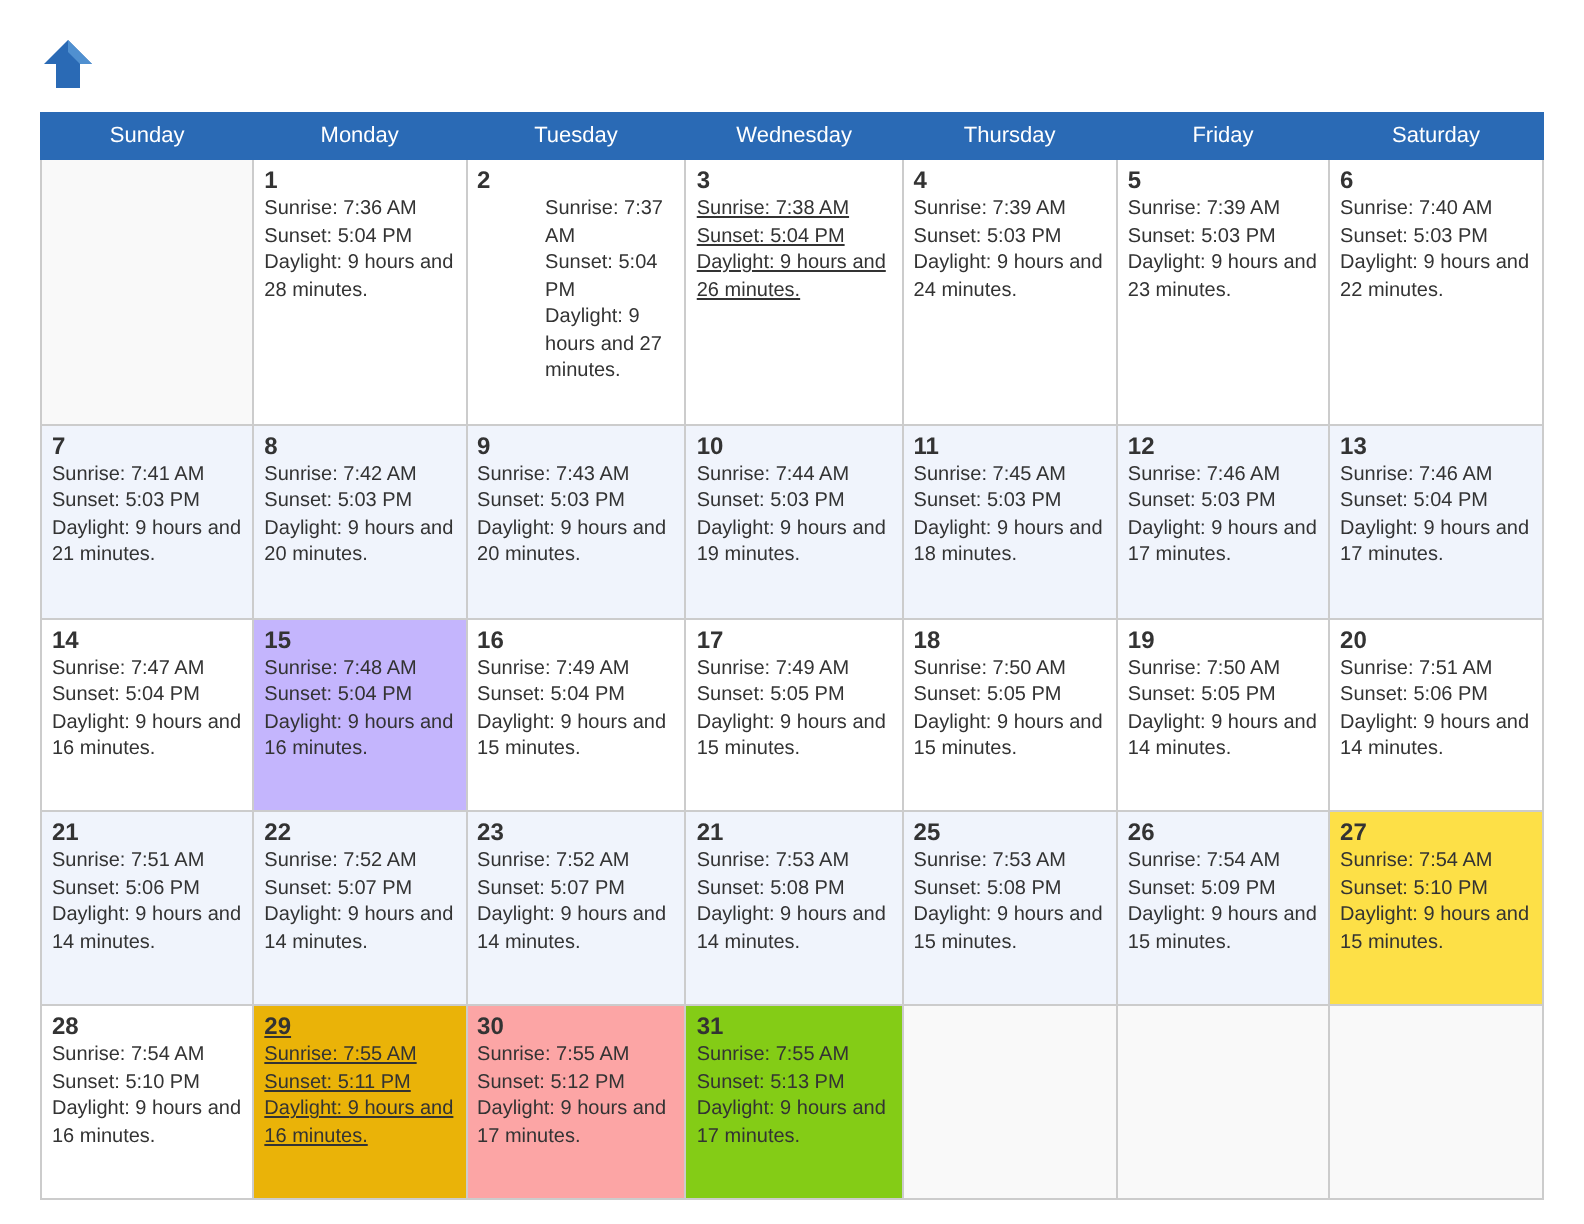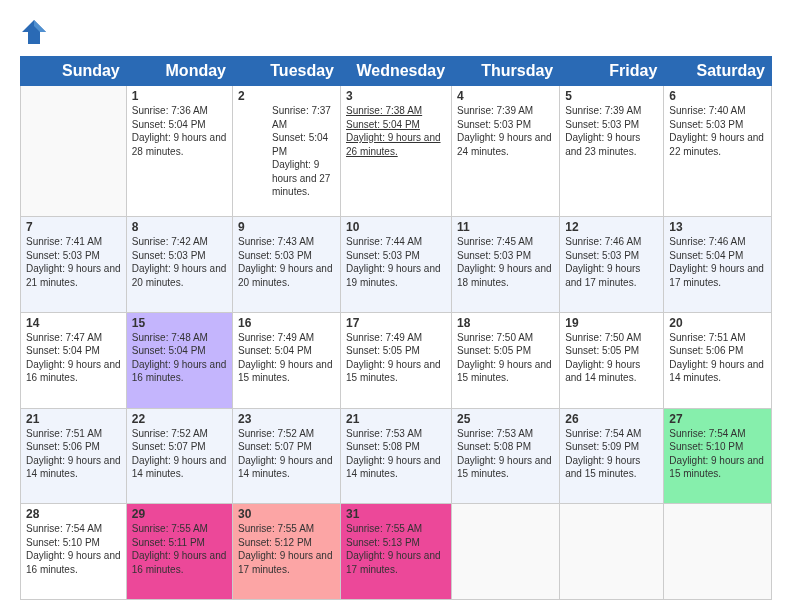--- a/index.html
+++ b/index.html
@@ -60,24 +60,24 @@
       color: #555;
     }
     .calendar {
       width: 100%;
       border-collapse: collapse;
       flex: 1;
     }
     .calendar th {
       background: #2a6ab5;
       color: #fff;
-      font-size: 16px;
-      font-weight: bold;
+      font-size: 11px;
+      font-weight: normal;
       padding: 5px 6px;
-      text-align: right;
+      text-align: center;
       border: 1px solid #2a6ab5;
     }
     .calendar td {
       border: 1px solid #ccc;
       vertical-align: top;
       padding: 3px 5px;
       width: 113px;
       height: 85px;
       font-size: 10.5px;
       color: #333;
@@ -297,47 +297,47 @@
             <div class="day-info" style="white-space: pre-line;">Sunrise: 7:53 AM
 Sunset: 5:08 PM
 Daylight: 9 hours and 15 minutes.</div>
           </td>
           <td style="background: rgb(240, 244, 252);">
             <span class="day-num">26</span>
             <div class="day-info" style="white-space: pre-line;">Sunrise: 7:54 AM
 Sunset: 5:09 PM
 Daylight: 9 hours and 15 minutes.</div>
           </td>
-          <td style="background: #86efac;">
+          <td style="background: #fde047;">
             <span class="day-num">27</span>
             <div class="day-info" style="white-space: pre-line;">Sunrise: 7:54 AM
 Sunset: 5:10 PM
 Daylight: 9 hours and 15 minutes.</div>
           </td>
         </tr>
         <tr>
           <td style="background: rgb(255, 255, 255);">
             <span class="day-num">28</span>
             <div class="day-info" style="white-space: pre-line;">Sunrise: 7:54 AM
 Sunset: 5:10 PM
 Daylight: 9 hours and 16 minutes.</div>
           </td>
-          <td style="background: #ec4899;">
+          <td style="background: #eab308; text-decoration: underline;">
             <span class="day-num">29</span>
             <div class="day-info" style="white-space: pre-line;">Sunrise: 7:55 AM
 Sunset: 5:11 PM
 Daylight: 9 hours and 16 minutes.</div>
           </td>
           <td style="background: #fca5a5;">
             <span class="day-num">30</span>
             <div class="day-info" style="white-space: pre-line;">Sunrise: 7:55 AM
 Sunset: 5:12 PM
 Daylight: 9 hours and 17 minutes.</div>
           </td>
-          <td style="background: #ec4899;">
+          <td style="background: #84cc16;">
             <span class="day-num">31</span>
             <div class="day-info" style="white-space: pre-line;">Sunrise: 7:55 AM
 Sunset: 5:13 PM
 Daylight: 9 hours and 17 minutes.</div>
           </td>
           <td class="empty"></td>
           <td class="empty"></td>
           <td class="empty"></td>
         </tr>
       </tbody>

